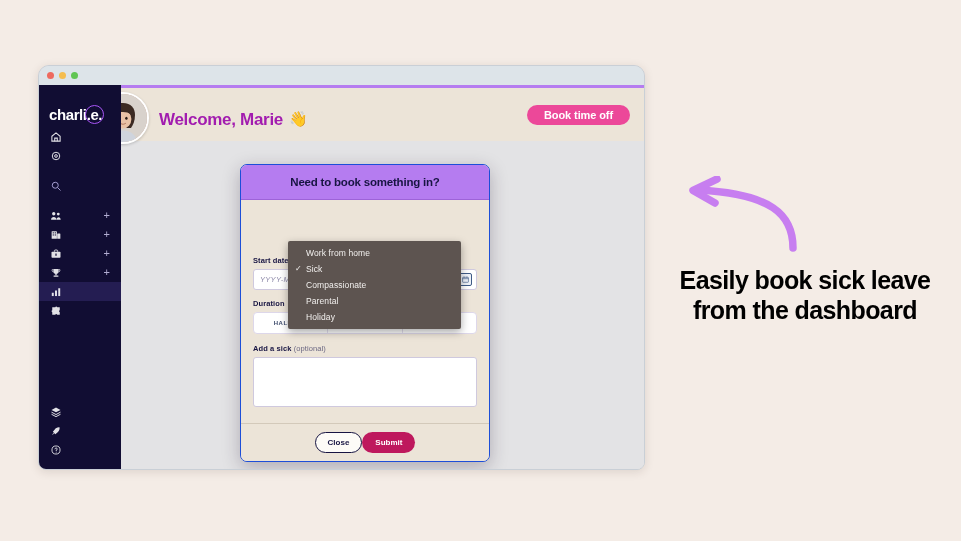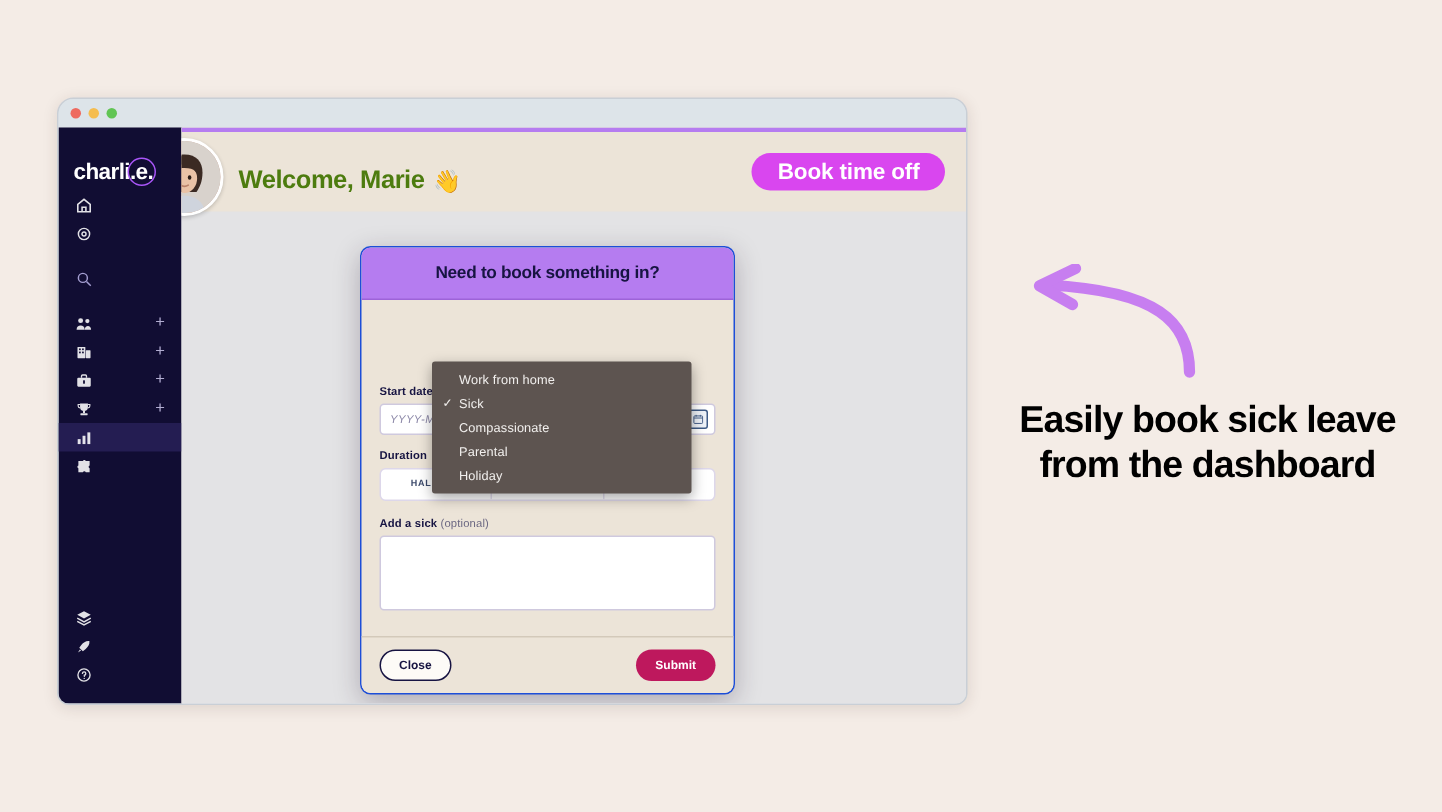--- a/index.html
+++ b/index.html
@@ -65,27 +65,27 @@
     display:flex;align-items:center;padding:0 14px 0 34px;position:relative;
     box-sizing:border-box;
   }
   #avatar{
     position:absolute;left:-24px;top:4px;width:48px;height:48px;border-radius:50%;
     border:2.5px solid #fff;overflow:hidden;background:#c9a89a;
     box-shadow:0 1px 3px rgba(0,0,0,.2);
   }
   #avatar svg{display:block;width:100%;height:100%;}
   #welcome{
-    font-size:17px;font-weight:700;color:#4d7c0f;letter-spacing:-.3px;
-    display:flex;align-items:flex-end;gap:6px;margin-left:4px;margin-top:10px;
+    font-size:17px;font-weight:700;color:#a21caf;letter-spacing:-.3px;
+    display:flex;align-items:flex-start;gap:6px;margin-left:4px;margin-top:10px;
   }
   .wave{font-size:15px;}
   #book-time-off{
-    margin-left:auto;background:#d946ef;color:#fff;border:none;
-    border-radius:15px;padding:4px 17px;font-size:15px;font-weight:700;
+    margin-left:auto;background:#ec4899;color:#fff;border:none;
+    border-radius:15px;padding:4px 17px;font-size:11px;font-weight:700;
     letter-spacing:-.1px;cursor:pointer;font-family:inherit;
   }
 
   
   #modal{
     position:absolute;left:119px;top:79px;width:248px;
     border-radius:7px;overflow:hidden;background:#ece4d8;
     box-shadow:0 5px 18px rgba(40,25,50,.28);
     border:1px solid #1d4ed8;
   }
@@ -120,21 +120,21 @@
     padding:7px 0;letter-spacing:.5px;cursor:pointer;border-right:1px solid #e4dff0;
   }
   .seg:last-child{border-right:none;}
   .note-area{
     width:100%;height:50px;background:#fff;border:1px solid #cfc9de;border-radius:3px;
     box-sizing:border-box;resize:none;font-family:inherit;font-size:8px;padding:4px;
     color:#171442;
   }
   #modal-footer{
     background:#ece4d8;border-top:1px solid #d3c9ba;padding:8px 12px;
-    display:flex;align-items:center;justify-content:space-between;
+    display:flex;align-items:center;justify-content:center;
   }
   #close-button{
     background:#fdfbf7;border:1px solid #171442;color:#171442;border-radius:12px;
     padding:5px 12px;font-size:8px;font-weight:700;cursor:pointer;font-family:inherit;
   }
   #submit-button{
     background:#be185d;border:none;color:#fff;border-radius:12px;
     padding:6px 13px;font-size:8px;font-weight:700;cursor:pointer;font-family:inherit;
   }
 

